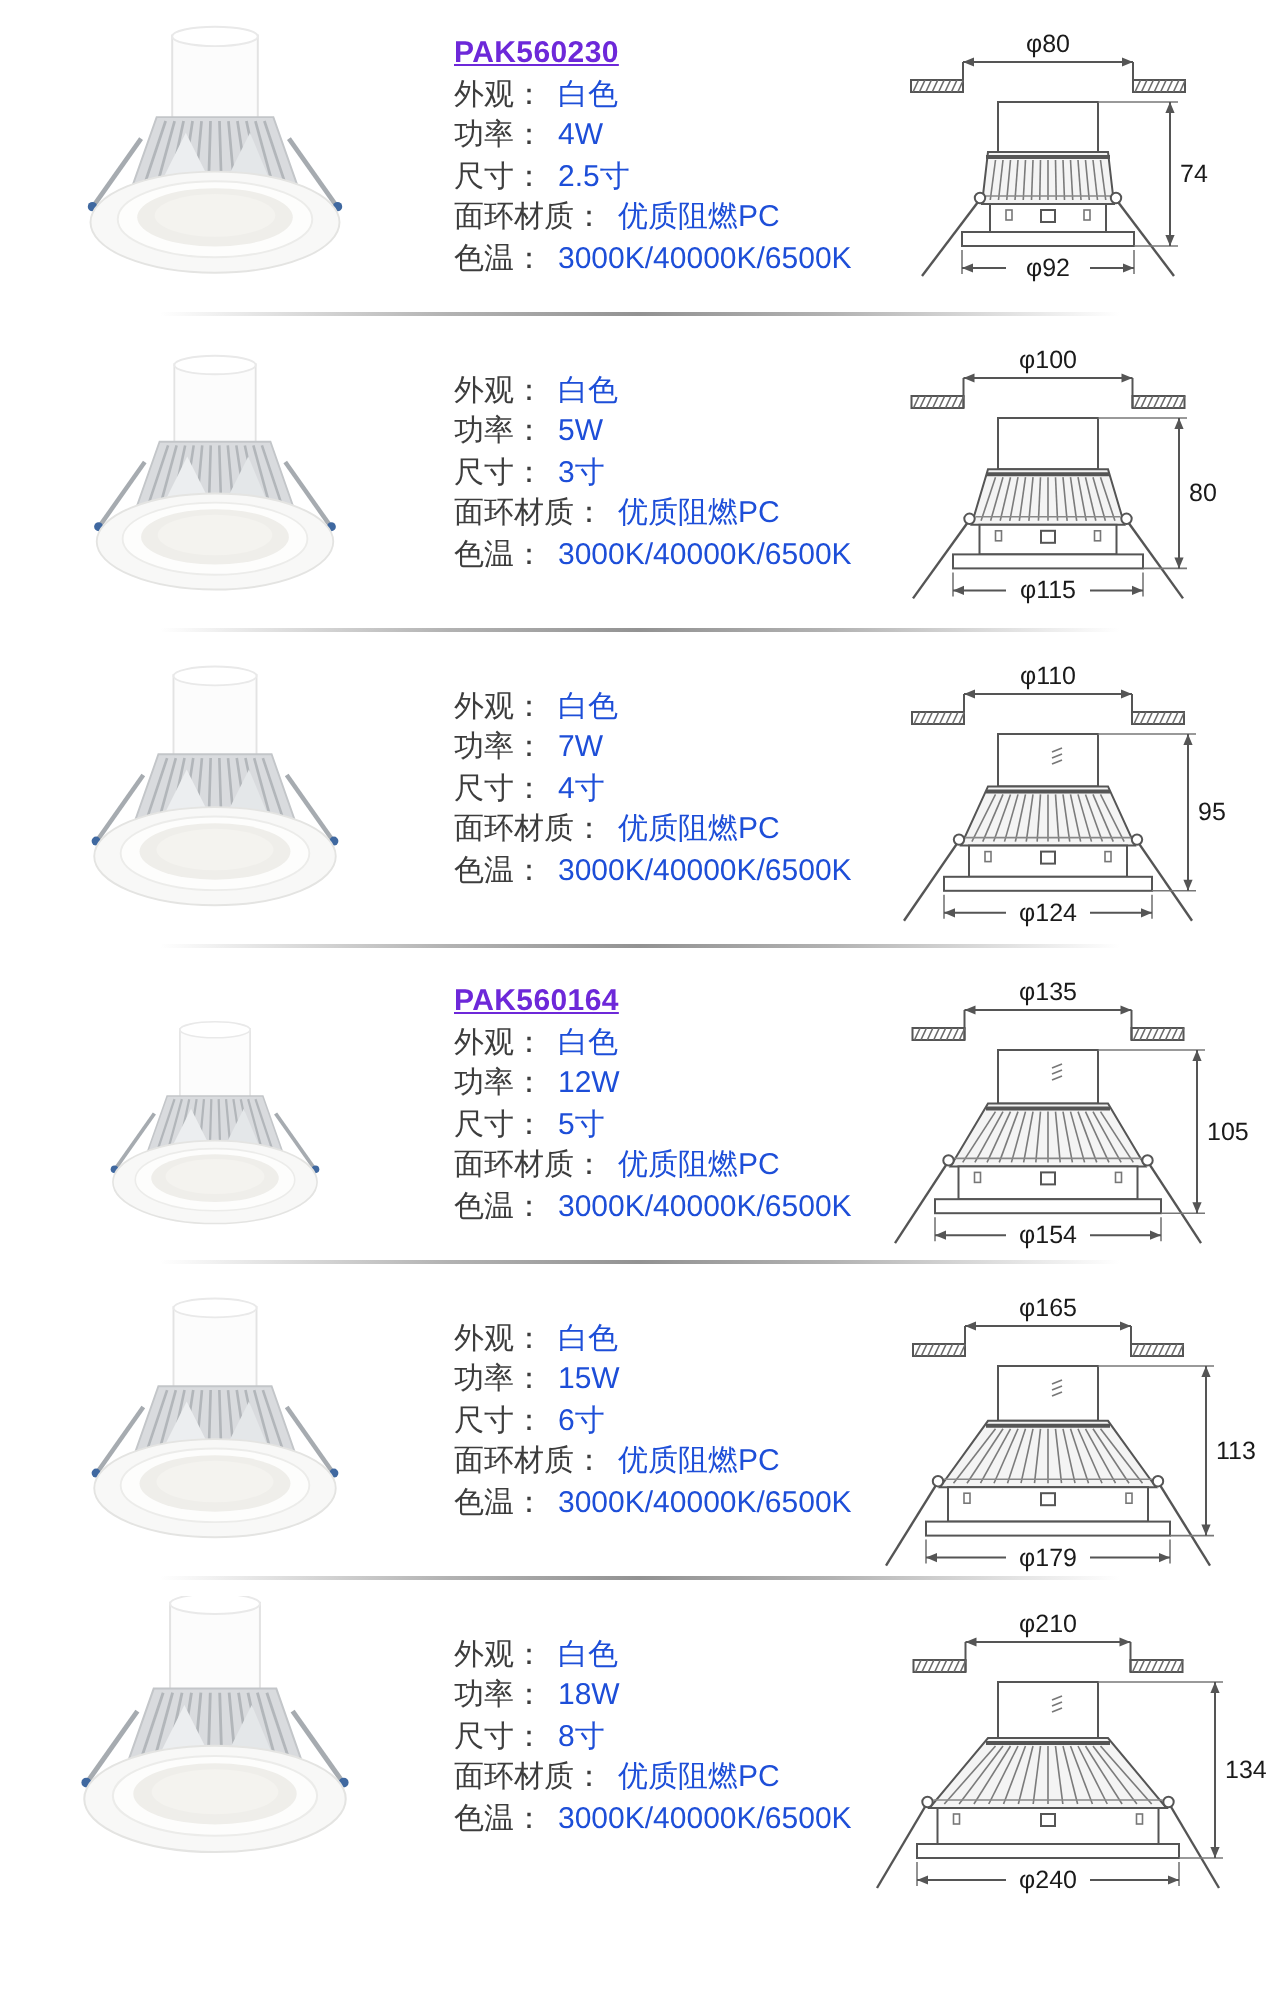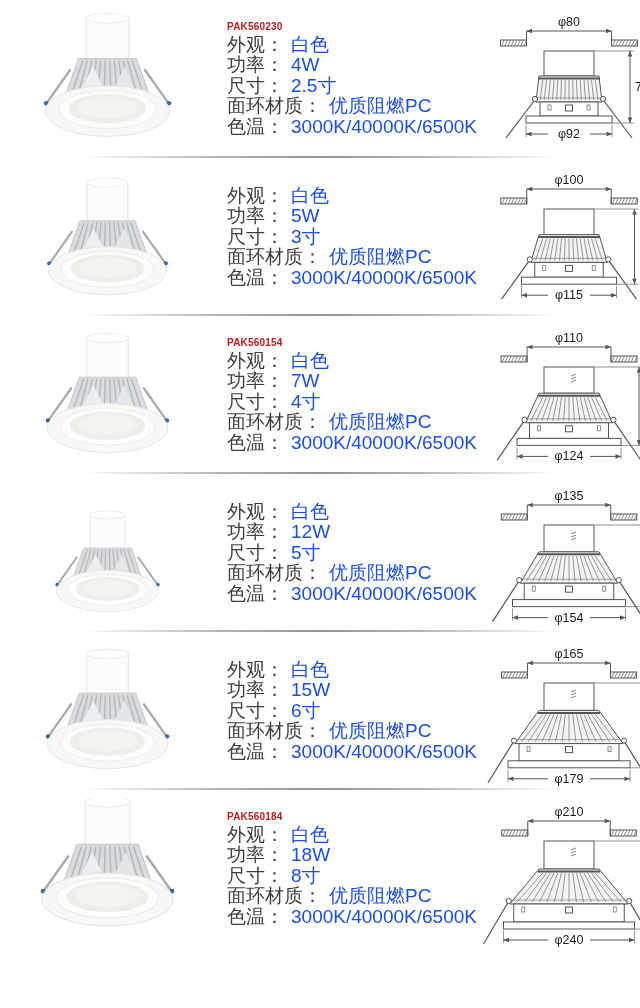--- a/index.html
+++ b/index.html
@@ -14,26 +14,26 @@
     display:flex;align-items:center;box-sizing:border-box;
   }
   .photo-cell{
     width:215px;height:150px;flex:0 0 215px;
     display:flex;align-items:center;justify-content:center;
   }
   .spec-cell{
     flex:1 1 auto;padding-left:12px;box-sizing:border-box;
   }
   .model{
-    font-size:10px;font-weight:bold;color:#b91c1c;
-    letter-spacing:.2px;margin-bottom:3px;
+    font-size:15px;font-weight:bold;color:#6d28d9;
+    letter-spacing:.2px;margin-bottom:3px;text-decoration:underline;
   }
   .spec-line{
     display:flex;align-items:flex-end;gap:7px;
-    font-size:19px;line-height:20.5px;color:#3d3d3d;white-space:nowrap;
+    font-size:15px;line-height:20.5px;color:#3d3d3d;white-space:nowrap;
   }
   .spec-line .lab{color:#3d3d3d;}
   .spec-line .val{color:#1d4ed8;}
   .diagram-cell{
     width:208px;height:154px;flex:0 0 208px;
     display:flex;align-items:flex-end;justify-content:flex-end;margin-top:13px;
   }
   .divider{
     position:absolute;left:80px;right:80px;bottom:0;height:2px;
     background:linear-gradient(90deg,
@@ -329,21 +329,20 @@
             <circle cx="37" cy="98" r="2.4" fill="#3f68a0"></circle>
             <circle cx="163" cy="98" r="2.4" fill="#3f68a0"></circle>
             <ellipse cx="100" cy="106" rx="64" ry="26" fill="#f8f8f7" stroke="#e4e4e2" stroke-width="1"></ellipse>
             <ellipse cx="100" cy="104.5" rx="50" ry="19.5" fill="#fdfdfc" stroke="#ececea" stroke-width="1"></ellipse>
             <ellipse cx="100" cy="103.5" rx="40" ry="15" fill="#efeeea"></ellipse>
             <ellipse cx="100" cy="102.5" rx="31" ry="11" fill="#f4f3ef"></ellipse>
           </g>
         </svg>
       </div>
     <div class="spec-cell">
-      <div class="model">PAK560154</div>
       <div class="spec-line">
         <span class="lab">外观：</span>
         <span class="val">白色</span>
       </div>
       <div class="spec-line">
         <span class="lab">功率：</span>
         <span class="val">7W</span>
       </div>
       <div class="spec-line">
         <span class="lab">尺寸：</span>
@@ -458,20 +457,21 @@
             <circle cx="37" cy="98" r="2.4" fill="#3f68a0"></circle>
             <circle cx="163" cy="98" r="2.4" fill="#3f68a0"></circle>
             <ellipse cx="100" cy="106" rx="64" ry="26" fill="#f8f8f7" stroke="#e4e4e2" stroke-width="1"></ellipse>
             <ellipse cx="100" cy="104.5" rx="50" ry="19.5" fill="#fdfdfc" stroke="#ececea" stroke-width="1"></ellipse>
             <ellipse cx="100" cy="103.5" rx="40" ry="15" fill="#efeeea"></ellipse>
             <ellipse cx="100" cy="102.5" rx="31" ry="11" fill="#f4f3ef"></ellipse>
           </g>
         </svg>
       </div>
     <div class="spec-cell">
+      <div class="model">PAK560164</div>
       <div class="spec-line">
         <span class="lab">外观：</span>
         <span class="val">白色</span>
       </div>
       <div class="spec-line">
         <span class="lab">功率：</span>
         <span class="val">12W</span>
       </div>
       <div class="spec-line">
         <span class="lab">尺寸：</span>
@@ -714,21 +714,20 @@
             <circle cx="37" cy="98" r="2.4" fill="#3f68a0"></circle>
             <circle cx="163" cy="98" r="2.4" fill="#3f68a0"></circle>
             <ellipse cx="100" cy="106" rx="64" ry="26" fill="#f8f8f7" stroke="#e4e4e2" stroke-width="1"></ellipse>
             <ellipse cx="100" cy="104.5" rx="50" ry="19.5" fill="#fdfdfc" stroke="#ececea" stroke-width="1"></ellipse>
             <ellipse cx="100" cy="103.5" rx="40" ry="15" fill="#efeeea"></ellipse>
             <ellipse cx="100" cy="102.5" rx="31" ry="11" fill="#f4f3ef"></ellipse>
           </g>
         </svg>
       </div>
     <div class="spec-cell">
-      <div class="model">PAK560184</div>
       <div class="spec-line">
         <span class="lab">外观：</span>
         <span class="val">白色</span>
       </div>
       <div class="spec-line">
         <span class="lab">功率：</span>
         <span class="val">18W</span>
       </div>
       <div class="spec-line">
         <span class="lab">尺寸：</span>

